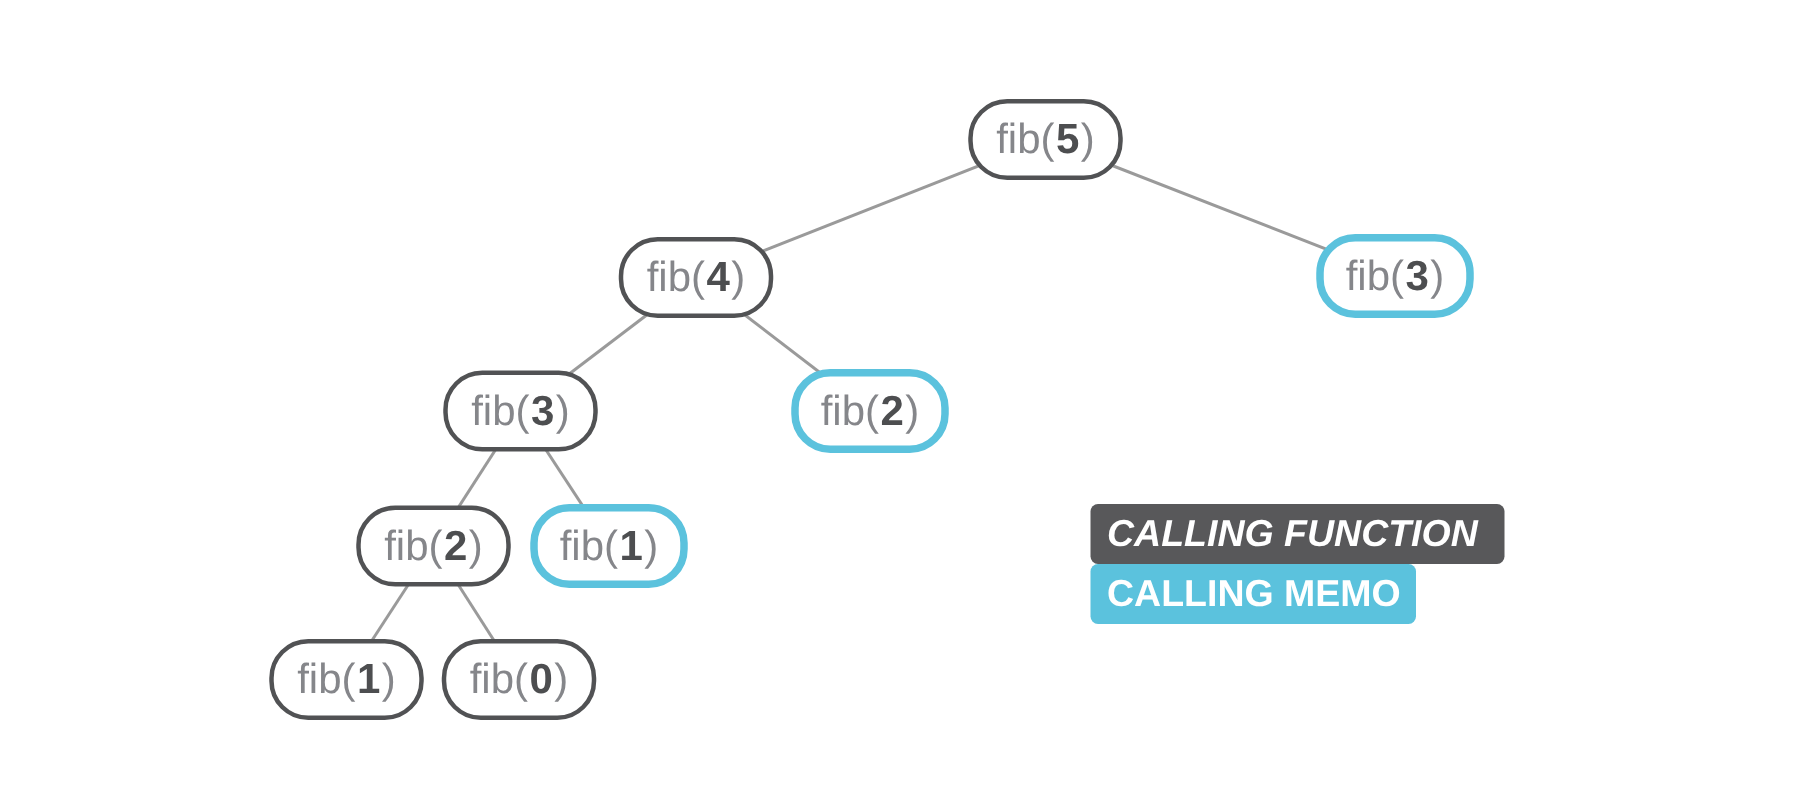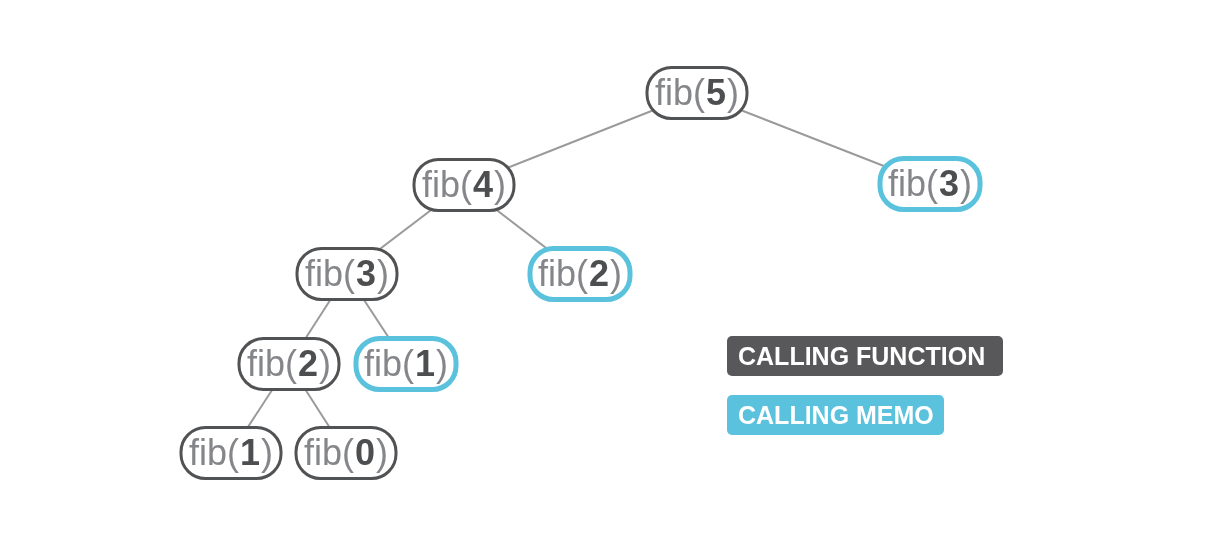--- a/index.html
+++ b/index.html
@@ -29,21 +29,21 @@
     position: absolute;
     transform: translate(-50%, -50%);
     width: 97px;
     height: 48px;
     background: #ffffff;
     border: 3px solid #515254;
     border-radius: 26px;
     display: flex;
     align-items: center;
     justify-content: center;
-    font-size: 36px;
+    font-size: 28px;
     line-height: 1;
     box-sizing: content-box;
     white-space: nowrap;
   }
   .node.memo {
     border: 5px solid #5bc2dd;
     width: 95px;
     height: 46px;
   }
   .node .pfx, .node .sfx {
@@ -69,21 +69,21 @@
     color: #ffffff;
     font-size: 25px;
     font-weight: 600;
     letter-spacing: 0px;
     white-space: nowrap;
     box-sizing: border-box;
   }
   .legend-badge.calling {
     background: #58585a;
     width: 276px;
-    margin-bottom: 19px;
+    font-style: italic;
   }
   .legend-badge.memo {
     background: #5bc2dd;
     width: 217px;
   }
 </style>
 </head>
 <body>
 
 <div id="canvas">

